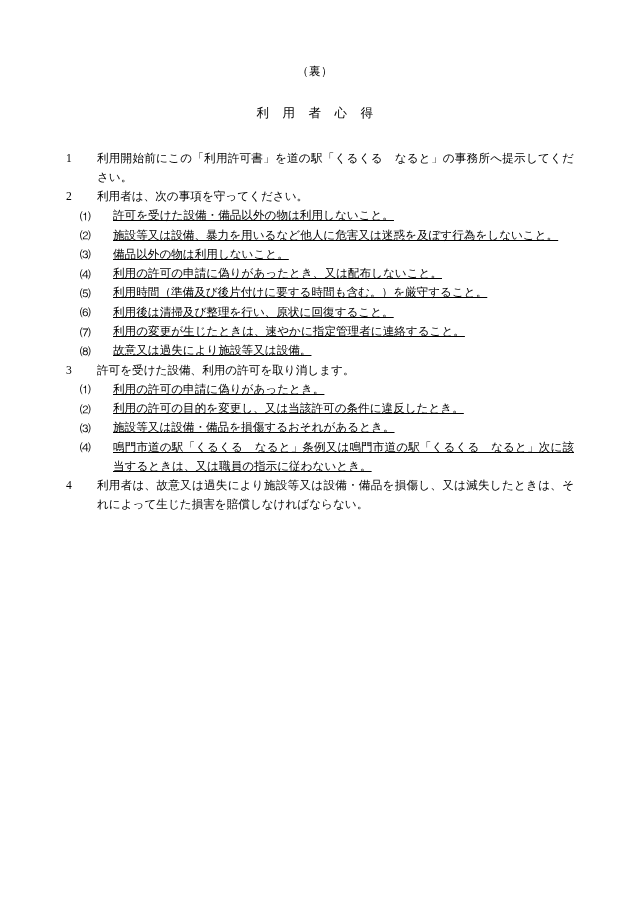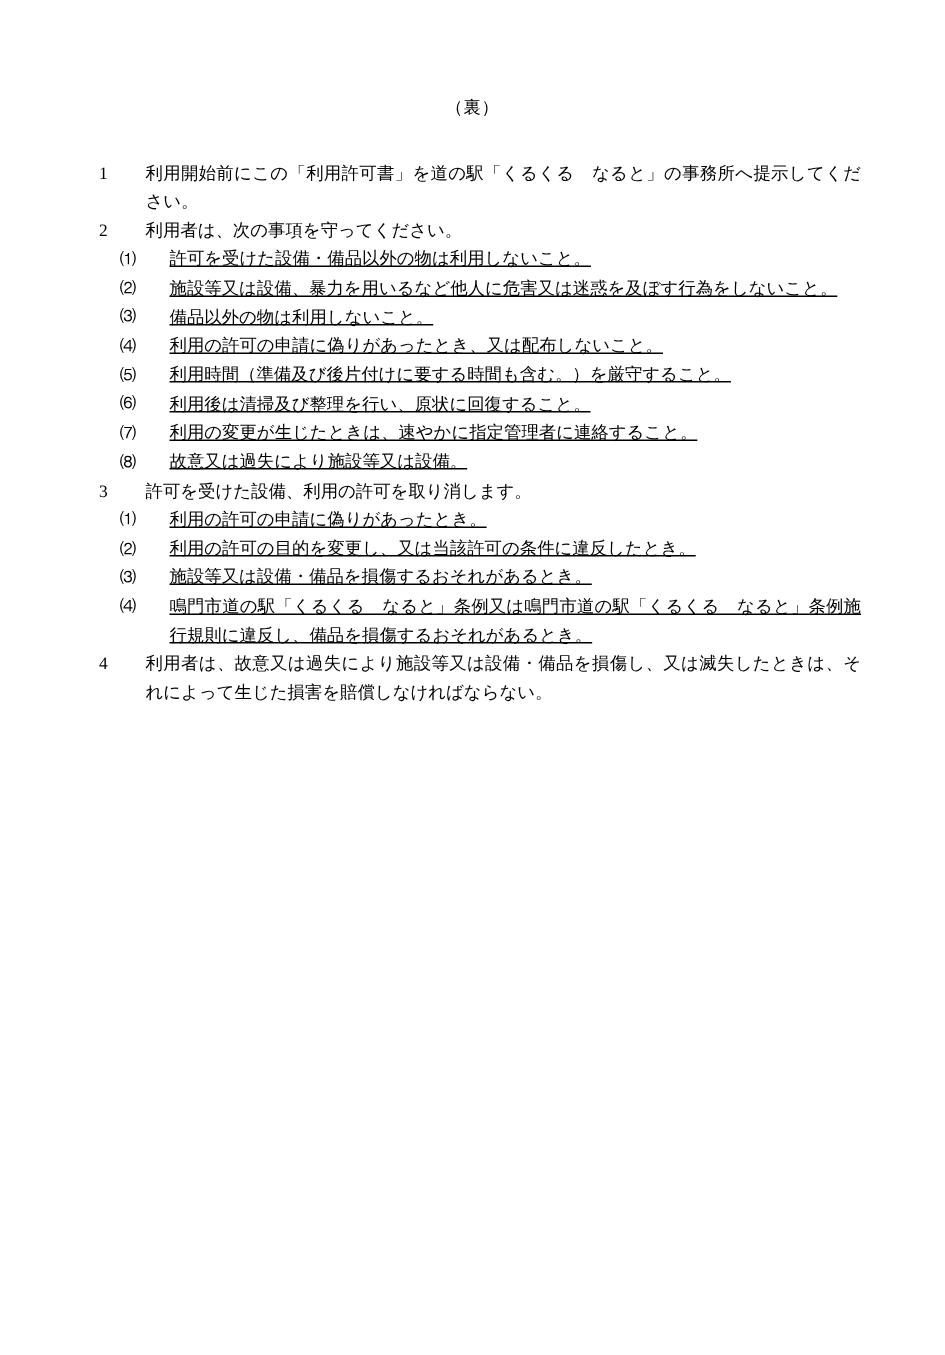--- a/index.html
+++ b/index.html
@@ -76,20 +76,21 @@
     text-decoration: underline;
   }
 </style>
 </head>
 <body>
 
 <div class="page">
 
   <div class="side-label">（裏）</div>
 
+  <div class="doc-title">利　用　者　心　得</div>
 
   <div class="body-block">
       <div class="item lvl1">
         <span class="num">1</span>
         <span class="txt">利用開始前にこの「利用許可書」を道の駅「くるくる　なると」の事務所へ提示してください。</span>
       </div>
       <div class="item lvl1">
         <span class="num">2</span>
         <span class="txt">利用者は、次の事項を守ってください。</span>
       </div>
@@ -136,21 +137,21 @@
       <div class="item lvl2">
         <span class="num">⑵</span>
         <span class="txt">利用の許可の目的を変更し、又は当該許可の条件に違反したとき。</span>
       </div>
       <div class="item lvl2">
         <span class="num">⑶</span>
         <span class="txt">施設等又は設備・備品を損傷するおそれがあるとき。</span>
       </div>
       <div class="item lvl2">
         <span class="num">⑷</span>
-        <span class="txt">鳴門市道の駅「くるくる　なると」条例又は鳴門市道の駅「くるくる　なると」条例施行規則に違反し、備品を損傷するおそれがあるとき。</span>
+        <span class="txt">鳴門市道の駅「くるくる　なると」条例又は鳴門市道の駅「くるくる　なると」次に該当するときは、又は職員の指示に従わないとき。</span>
       </div>
       <div class="item lvl1">
         <span class="num">4</span>
         <span class="txt">利用者は、故意又は過失により施設等又は設備・備品を損傷し、又は滅失したときは、それによって生じた損害を賠償しなければならない。</span>
       </div>
     </div>
 
 </div>
 
 </body></html>

